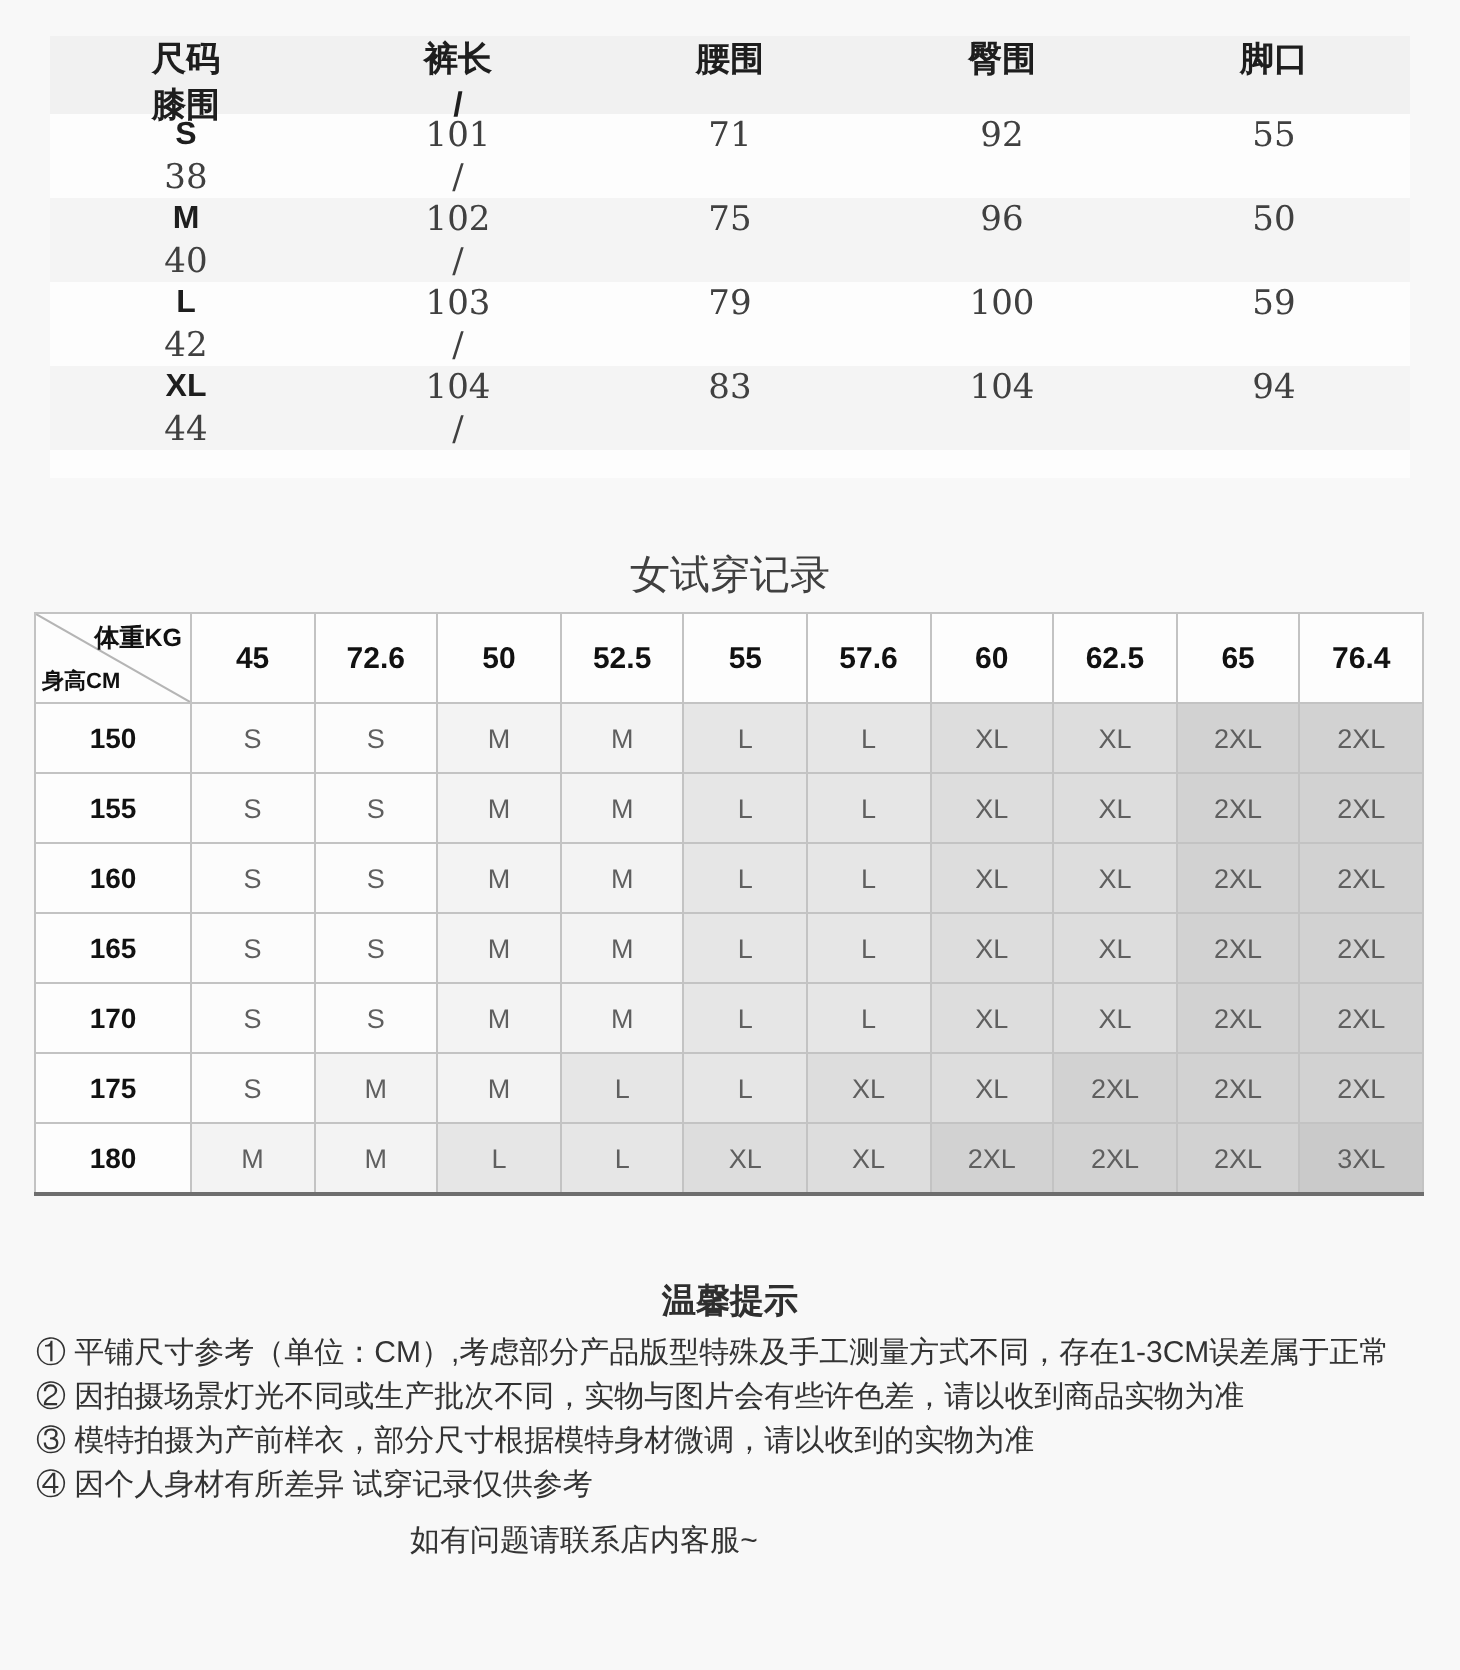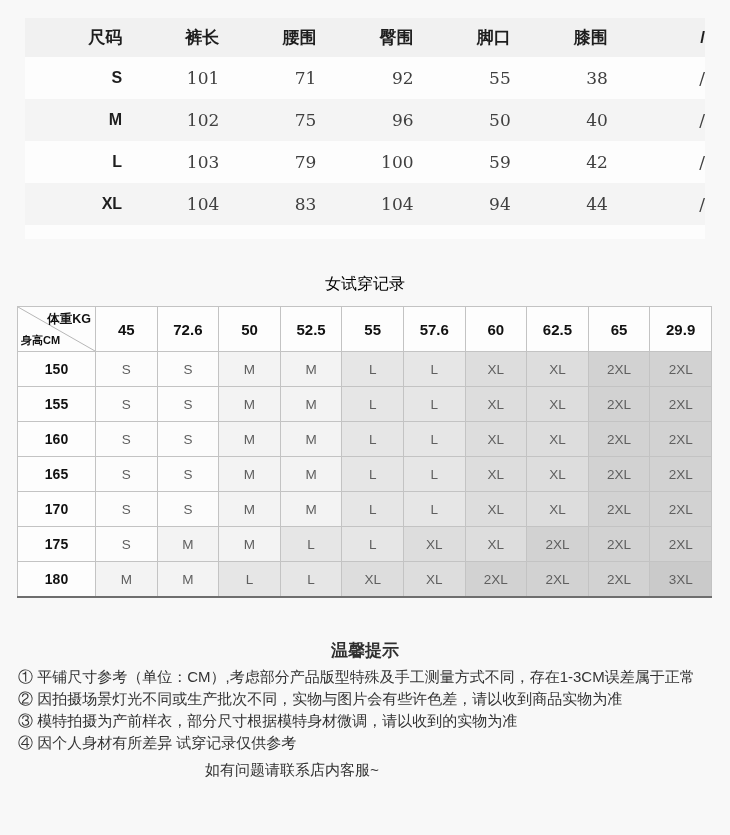--- a/index.html
+++ b/index.html
@@ -11,43 +11,43 @@
     overflow:hidden;
     color:#222;
   }
 
   
   .size-table {
     position:absolute; left:25px; top:18px; width:680px;
   }
   .st-row {
     display:grid;
-    grid-template-columns:repeat(7, 1fr);
+    grid-template-columns:repeat(5, 1fr);
     align-items:center;
-    text-align:right;
+    text-align:center;
   }
   .st-header {
     height:39px;
     background:#f1f1f1;
     font-weight:bold;
     font-size:17px;
     color:#1e1e1e;
   }
   .st-data { height:42px; }
   .st-data.even { background:#fdfdfd; }
   .st-data.odd  { background:#f4f4f4; }
   .st-size { font-weight:bold; font-size:16px; color:#1e1e1e; }
   .st-num  { font-family:"DejaVu Serif", serif; font-size:17px; color:#404040; }
   .st-footer-strip { height:14px; background:#fdfdfd; }
 
   
   .tryon-title {
     position:absolute; top:274px; left:0; width:730px;
     text-align:center;
-    font-size:16px; color:#000000;
+    font-size:20px; color:#404040;
   }
   table.tryon {
     position:absolute; left:17px; top:306px;
     border-collapse:collapse;
     table-layout:fixed;
     border:1px solid #9b9b9b;
     border-bottom:2px solid #6e6e6e;
     background:#fdfdfd;
   }
   table.tryon td {
@@ -187,21 +187,21 @@
       </td>
     <td class="th-weight">45</td>
         <td class="th-weight">72.6</td>
         <td class="th-weight">50</td>
         <td class="th-weight">52.5</td>
         <td class="th-weight">55</td>
         <td class="th-weight">57.6</td>
         <td class="th-weight">60</td>
         <td class="th-weight">62.5</td>
         <td class="th-weight">65</td>
-        <td class="th-weight">29.9</td>
+        <td class="th-weight">76.4</td>
       </tr>
   <tr>
         <td class="row-height">150</td>
         <td class="fit-cell" style="background: rgb(252, 252, 252);">S</td>
         <td class="fit-cell" style="background: rgb(252, 252, 252);">S</td>
         <td class="fit-cell" style="background: rgb(243, 243, 243);">M</td>
         <td class="fit-cell" style="background: rgb(243, 243, 243);">M</td>
         <td class="fit-cell" style="background: rgb(230, 230, 230);">L</td>
         <td class="fit-cell" style="background: rgb(230, 230, 230);">L</td>
         <td class="fit-cell" style="background: rgb(221, 221, 221);">XL</td>

